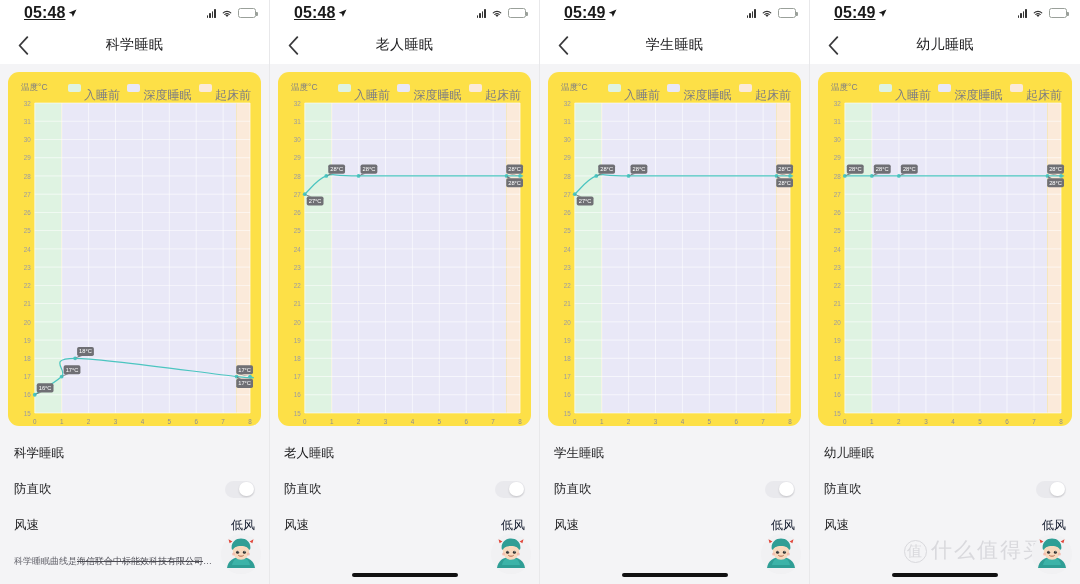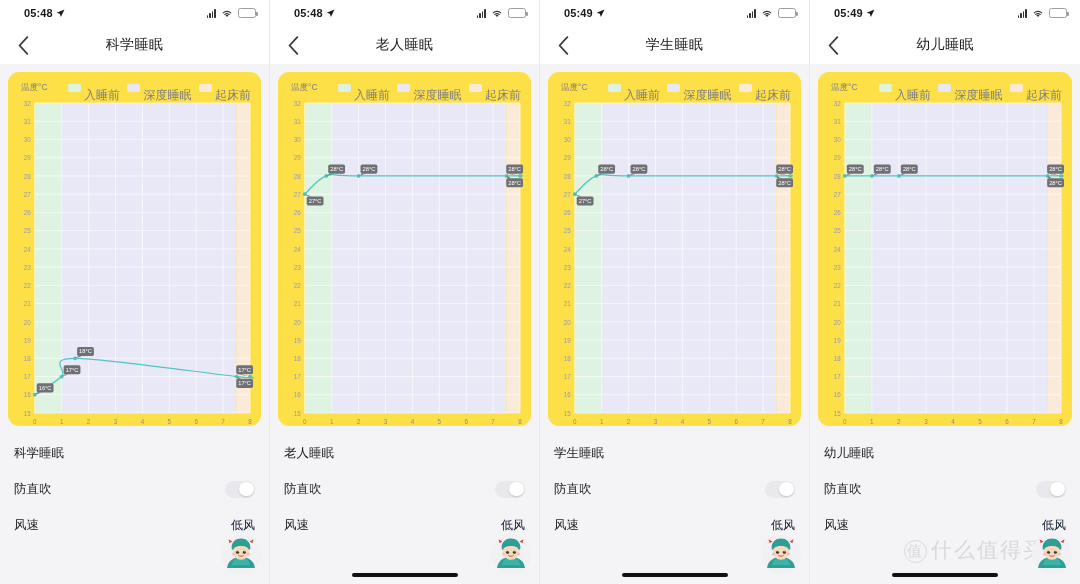--- a/index.html
+++ b/index.html
@@ -16,21 +16,21 @@
   }
   .panel:last-child { border-right:none; }
 
   
   .statusbar {
     height:26px; background:#ffffff;
     display:flex; align-items:center; justify-content:space-between;
     padding:0 13px 0 24px;
   }
   .st-left { display:flex; align-items:center; gap:3px; }
-  .st-time { font-size:11px; font-weight:700; color:#1a1a1a; letter-spacing:.1px; }
+  .st-time { font-size:16px; font-weight:700; color:#1a1a1a; letter-spacing:.1px;text-decoration:underline; }
   .loc-arrow { width:9px; height:9px; display:block; }
   .st-right { display:flex; align-items:center; gap:5px; }
   .sig { display:flex; align-items:flex-end; gap:1px; height:9px; }
   .sig i { width:1.6px; background:#333; display:block; border-radius:.4px; }
   .sig i:nth-child(1){height:3px;} .sig i:nth-child(2){height:4.5px;}
   .sig i:nth-child(3){height:6.5px;} .sig i:nth-child(4){height:8.5px;}
   .wifi { width:12px; height:9px; }
   .batt {
     width:18px; height:9.5px; border:1px solid #9aa09a; border-radius:2.5px;
     position:relative; background:#fff; padding:1px;
@@ -277,20 +277,21 @@
           <span class="row-label">防直吹</span>
           <span class="switch">
             <span class="knob"></span>
           </span>
         </div>
         <div class="row">
           <span class="row-label">风速</span>
           <span class="row-val">低风</span>
         </div>
       </div>
+      <div class="note"><span>科学睡眠曲线是</span><span class="strike">海信联合中标能效科技有限公司</span><span>…</span></div>
       <div class="avatar">
         <svg viewBox="0 0 40 40" width="40" height="40">
           <circle cx="20" cy="20" r="20" fill="#f1f1f3"></circle>
           <path d="M6 34c1-7 6-11 14-11s13 4 14 11z" fill="#2f9e95"></path>
           <path d="M11 31c1-5 4.5-8 9-8s8 3 9 8z" fill="#3cb3a8"></path>
           <ellipse cx="20" cy="17" rx="8.2" ry="8.8" fill="#f7d9be"></ellipse>
           <path d="M10.6 13.5c0-5.6 4.3-9 9.4-9s9.4 3.4 9.4 9c0 1.6-.6 2.6-1.4 2.2-1-1.9-3-3.6-8-3.6s-7 1.7-8 3.6c-.8.4-1.4-.6-1.4-2.2z" fill="#2f9e95"></path>
           <path d="M28.6 7.5l3.9-2.2-1.1 4zM11.4 7.5L7.5 5.3l1.1 4z" fill="#e0483c"></path>
           <circle cx="16.6" cy="18.2" r="1.5" fill="#2b2b2b"></circle>
           <circle cx="23.4" cy="18.2" r="1.5" fill="#2b2b2b"></circle>

